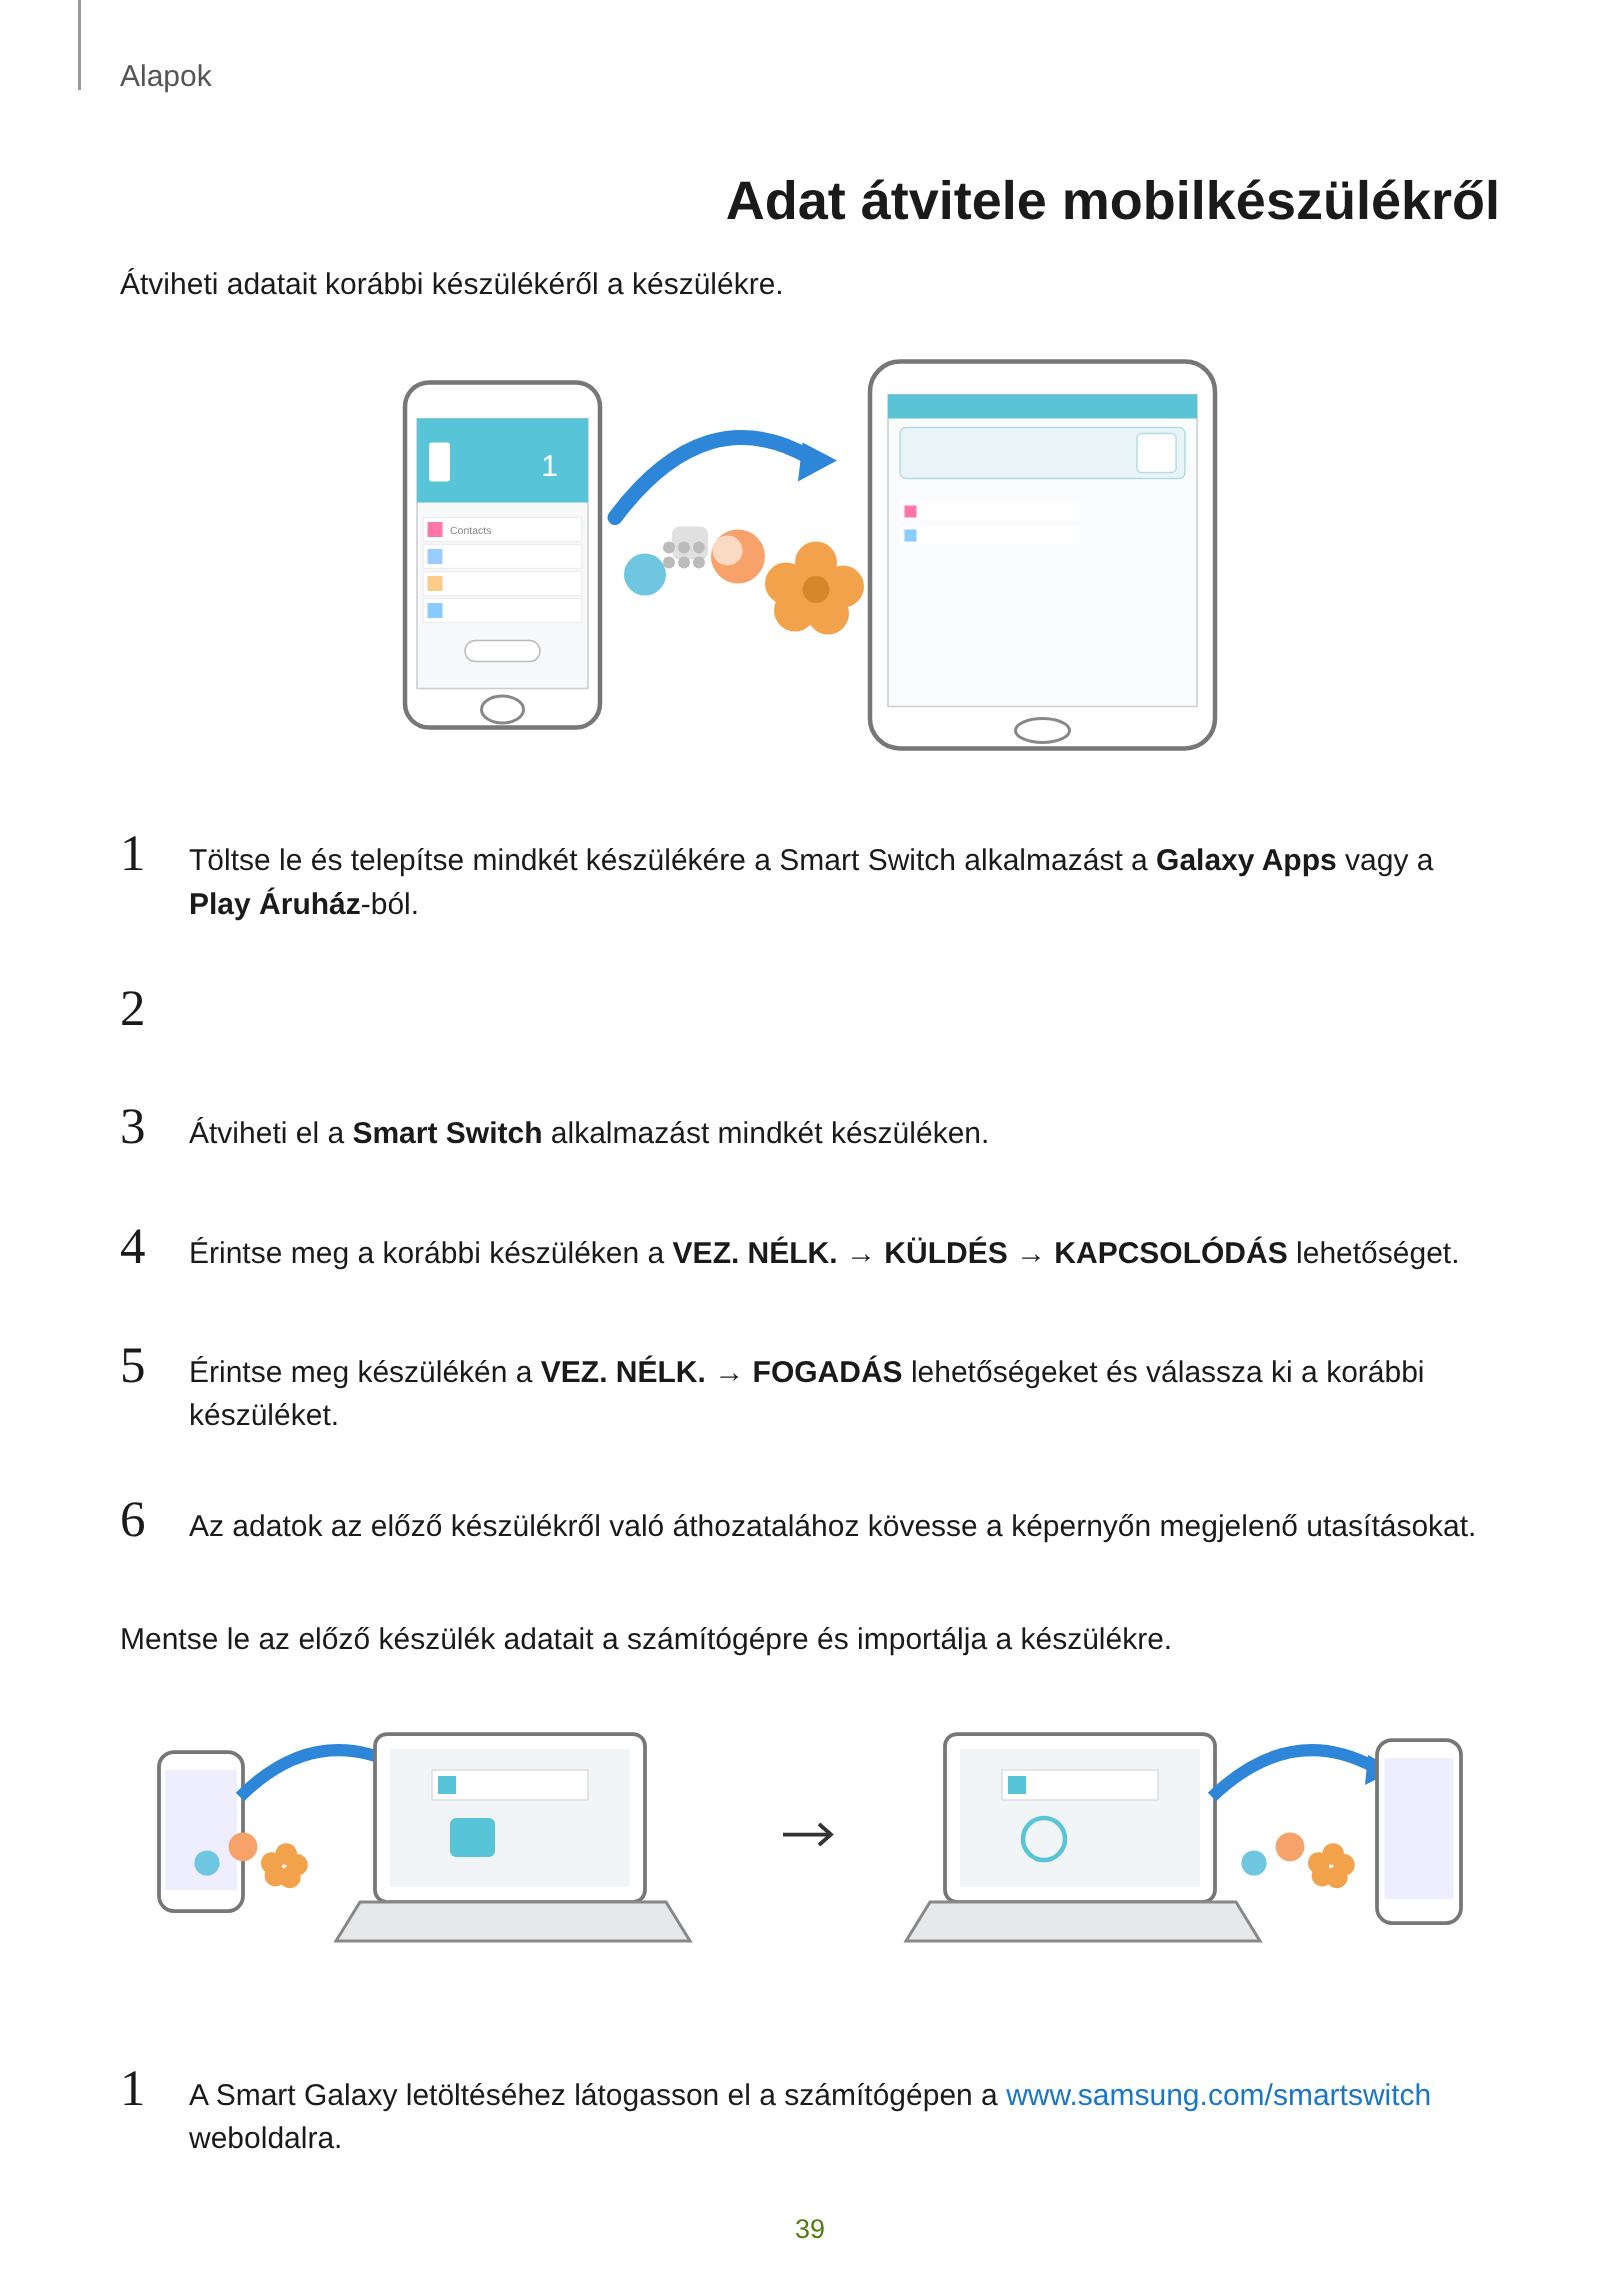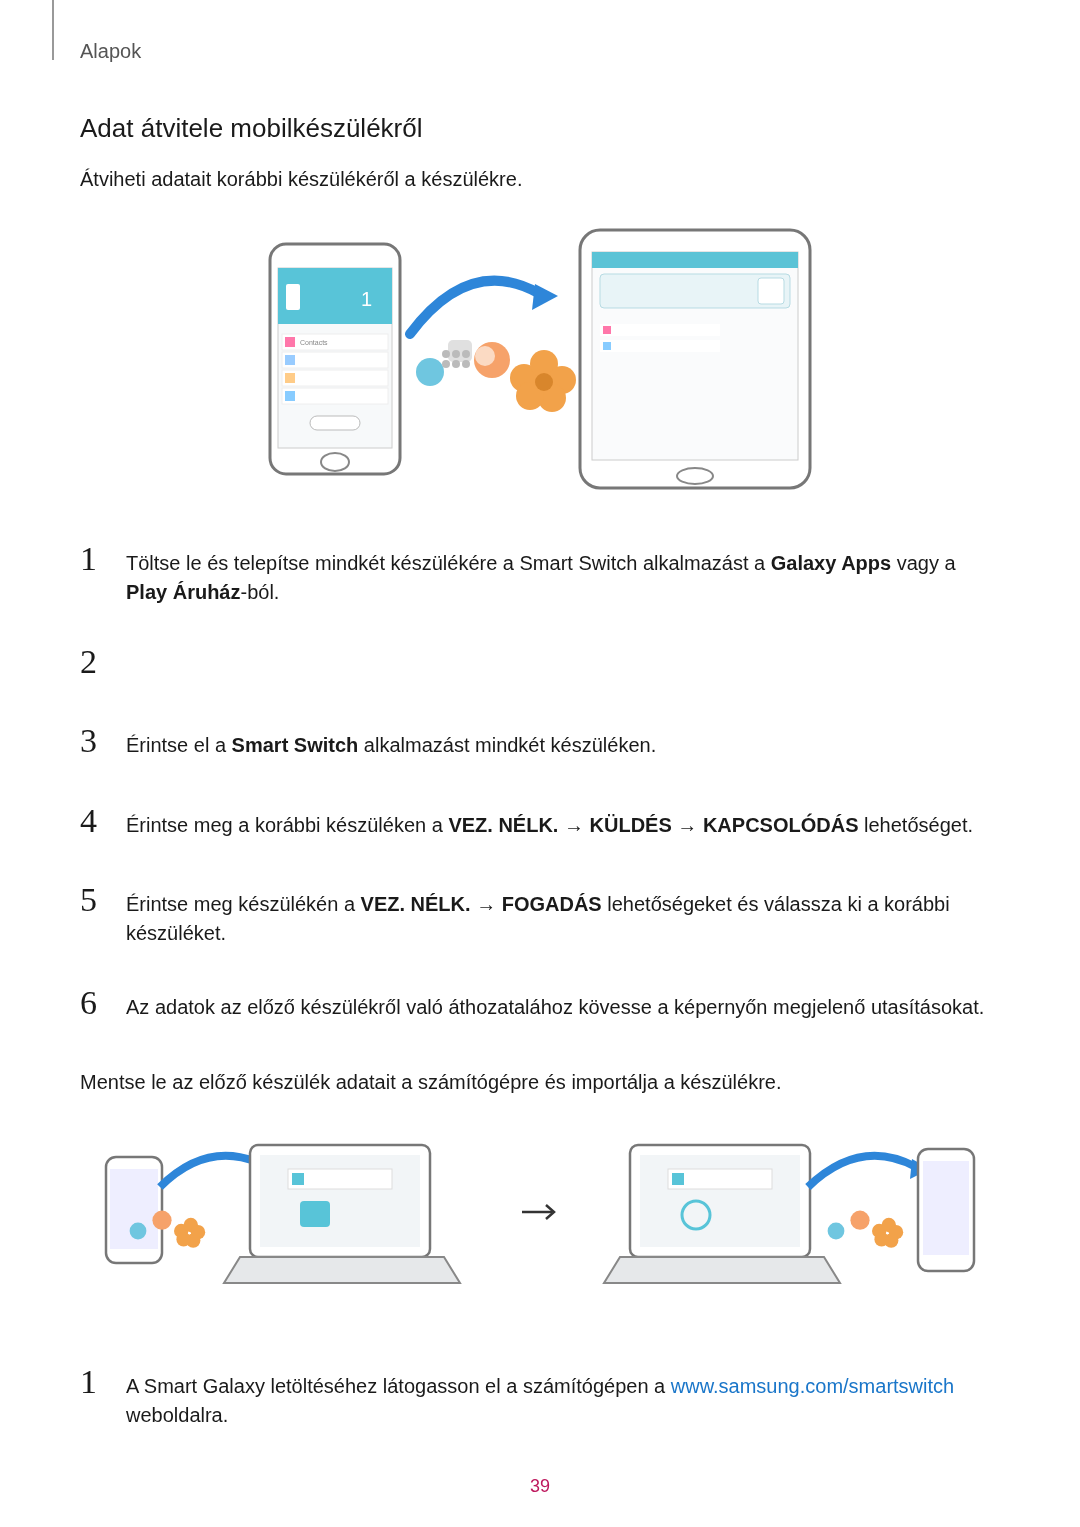--- a/index.html
+++ b/index.html
@@ -22,23 +22,24 @@
     height: 60px;
     background: #999;
   }
   .header-label {
     font-size: 20px;
     color: #555;
     margin-bottom: 50px;
     margin-top: 0px;
   }
   h2.section-title {
-    font-size: 26px;
-    font-weight: normal;
+    font-size: 36px;
+    font-weight: bold;
     margin-bottom: 20px;
+    text-align: right;
   }
   p.intro {
     font-size: 20px;
     margin-bottom: 30px;
     line-height: 1.5;
   }
   .illustration {
     display: flex;
     justify-content: center;
     margin: 20px 0 40px 0;
@@ -66,21 +67,21 @@
   }
   ol.steps > li .body { flex: 1; }
   .bold { font-weight: bold; }
   a.link { color: #1a76c9; text-decoration: none; }
   .page-num {
     position: absolute;
     bottom: 30px;
     left: 0; right: 0;
     text-align: center;
     font-size: 18px;
-    color: #be185d;
+    color: #4d7c0f;
   }
   .illus2 {
     display: flex;
     justify-content: center;
     align-items: center;
     gap: 40px;
     margin: 20px 0 60px 0;
   }
 </style>
 </head>
@@ -159,21 +160,21 @@
       <span class="body">
         <span>Töltse le és telepítse mindkét készülékére a Smart Switch alkalmazást a </span><span class="bold">Galaxy Apps</span><span> vagy a </span><span class="bold">Play Áruház</span><span>-ból.</span>
       </span>
     </li>
     <li>
       <span class="num">2</span>
     </li>
     <li>
       <span class="num">3</span>
       <span class="body">
-        <span>Érintse el a </span><span class="bold">Smart Switch</span><span> alkalmazást mindkét készüléken.</span>
+        <span>Átviheti el a </span><span class="bold">Smart Switch</span><span> alkalmazást mindkét készüléken.</span>
       </span>
     </li>
     <li>
       <span class="num">4</span>
       <span class="body">
         <span>Érintse meg a korábbi készüléken a </span><span class="bold">VEZ. NÉLK.</span><span> → </span><span class="bold">KÜLDÉS</span><span> → </span><span class="bold">KAPCSOLÓDÁS</span><span> lehetőséget.</span>
       </span>
     </li>
     <li>
       <span class="num">5</span>

